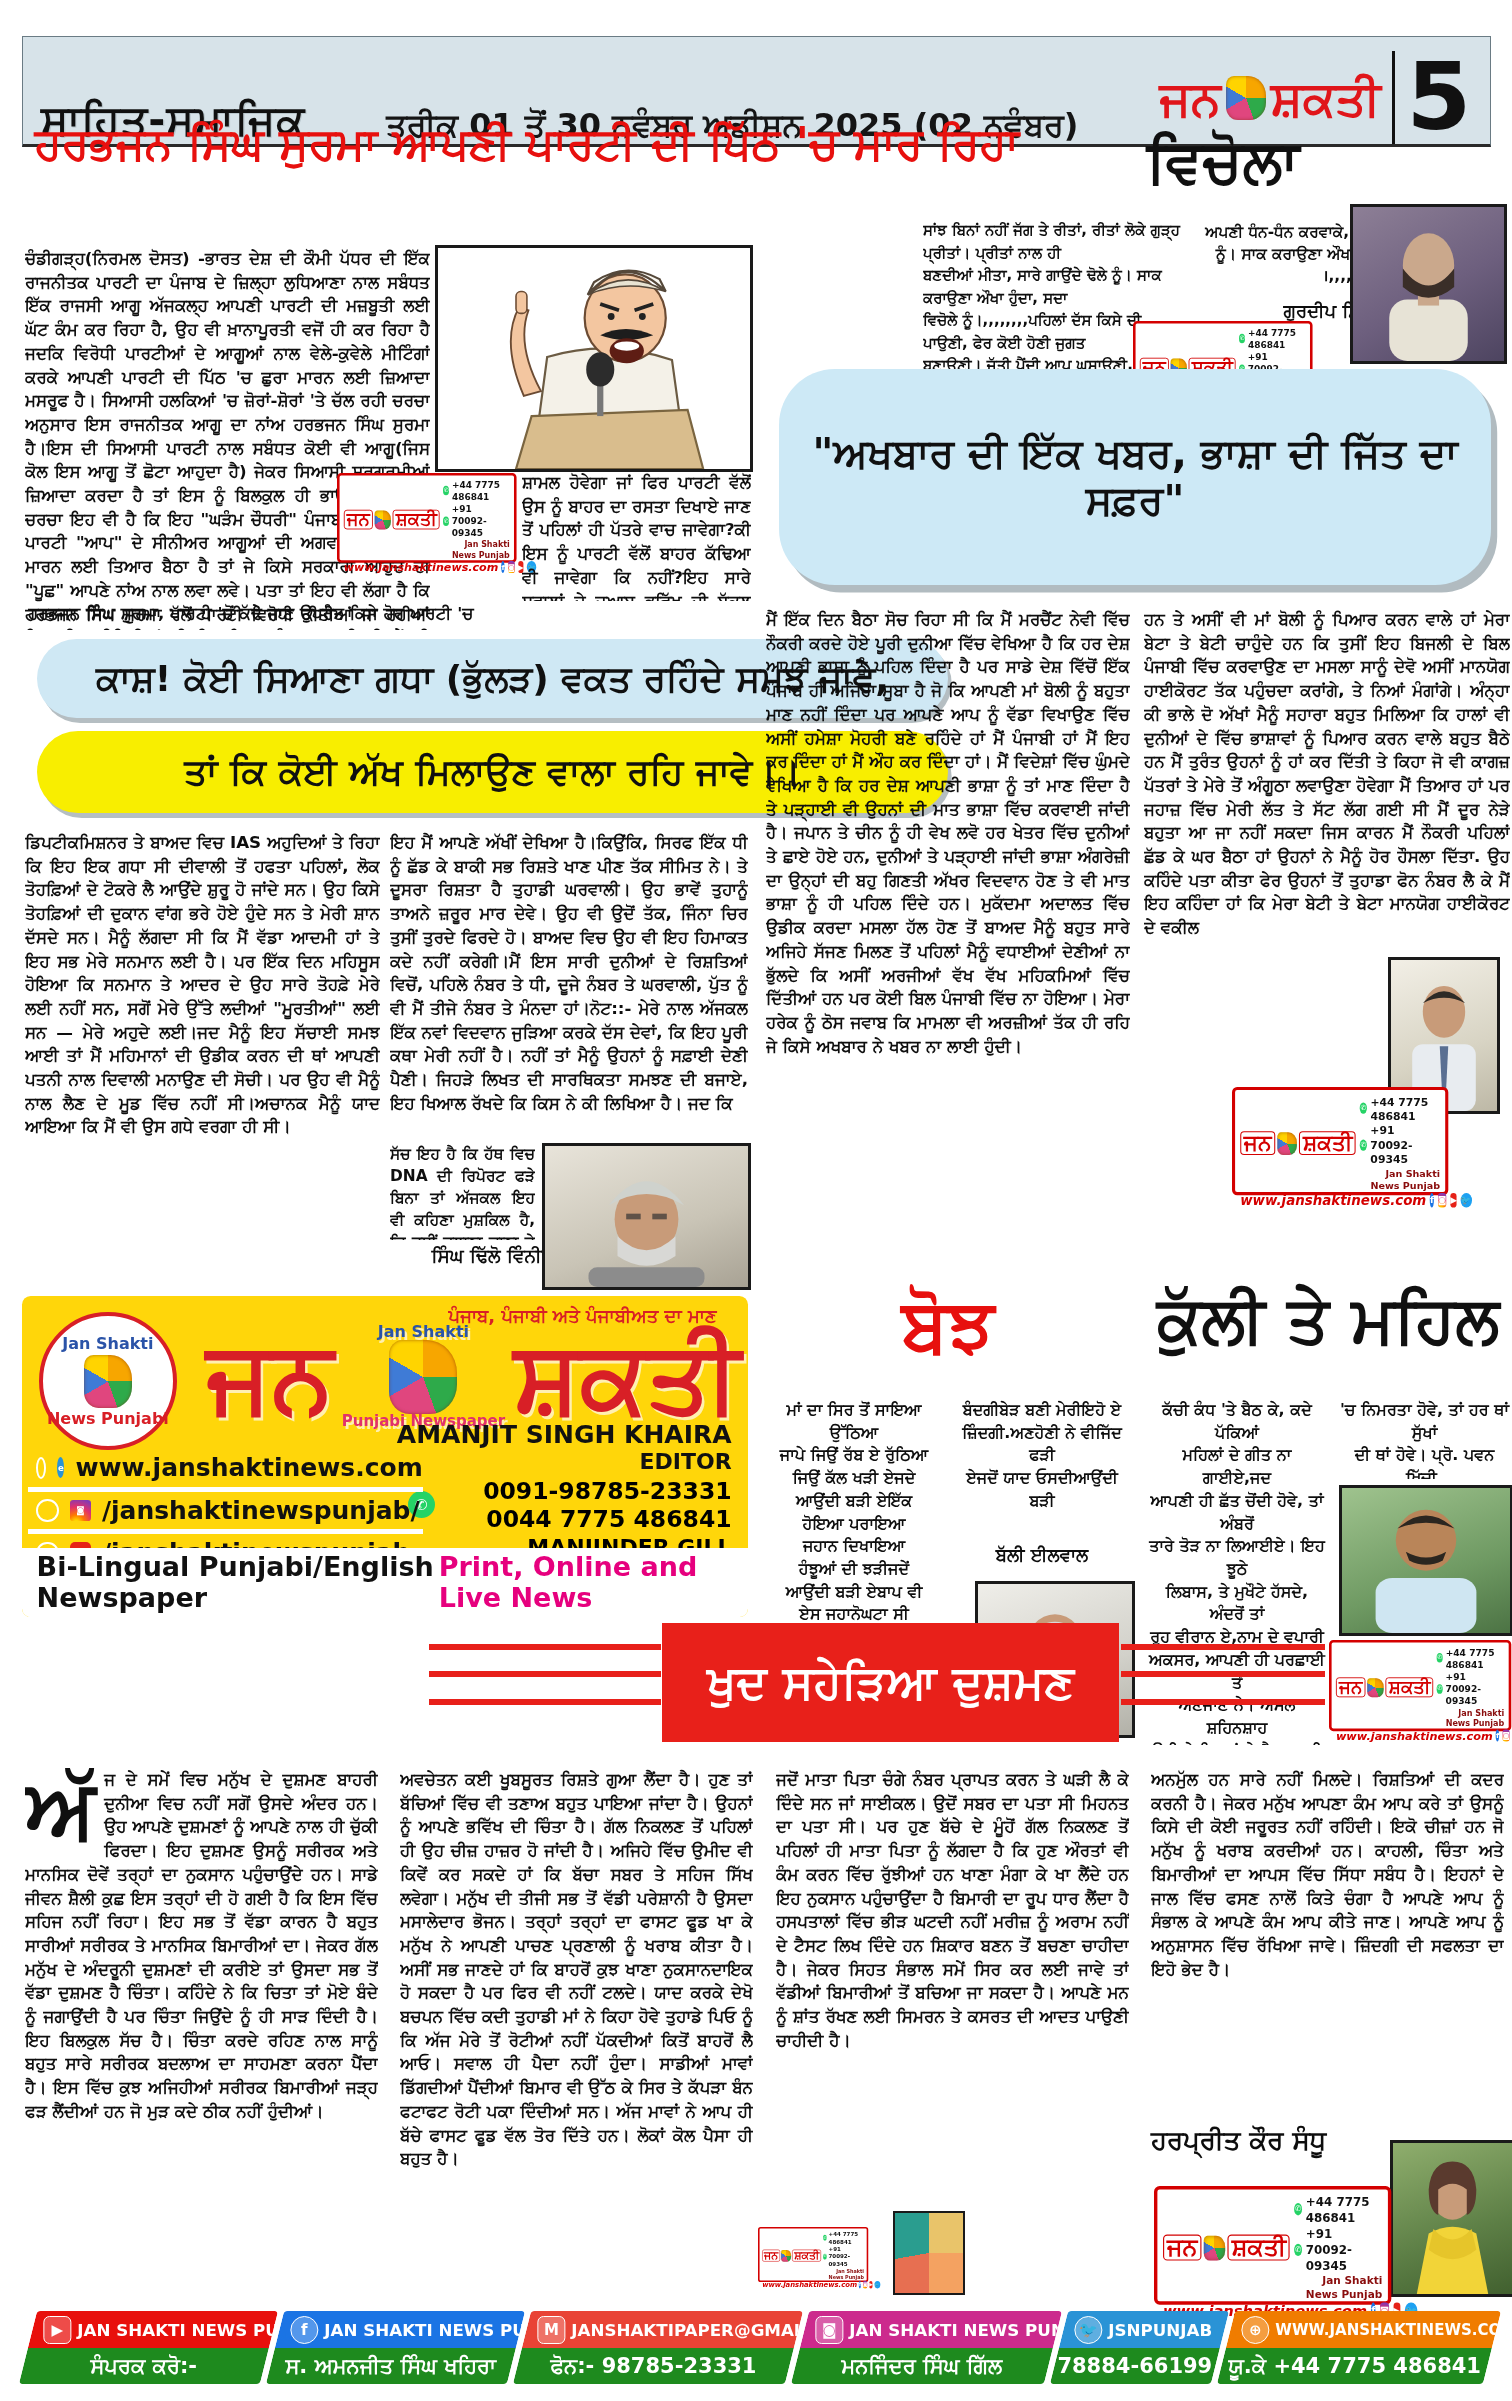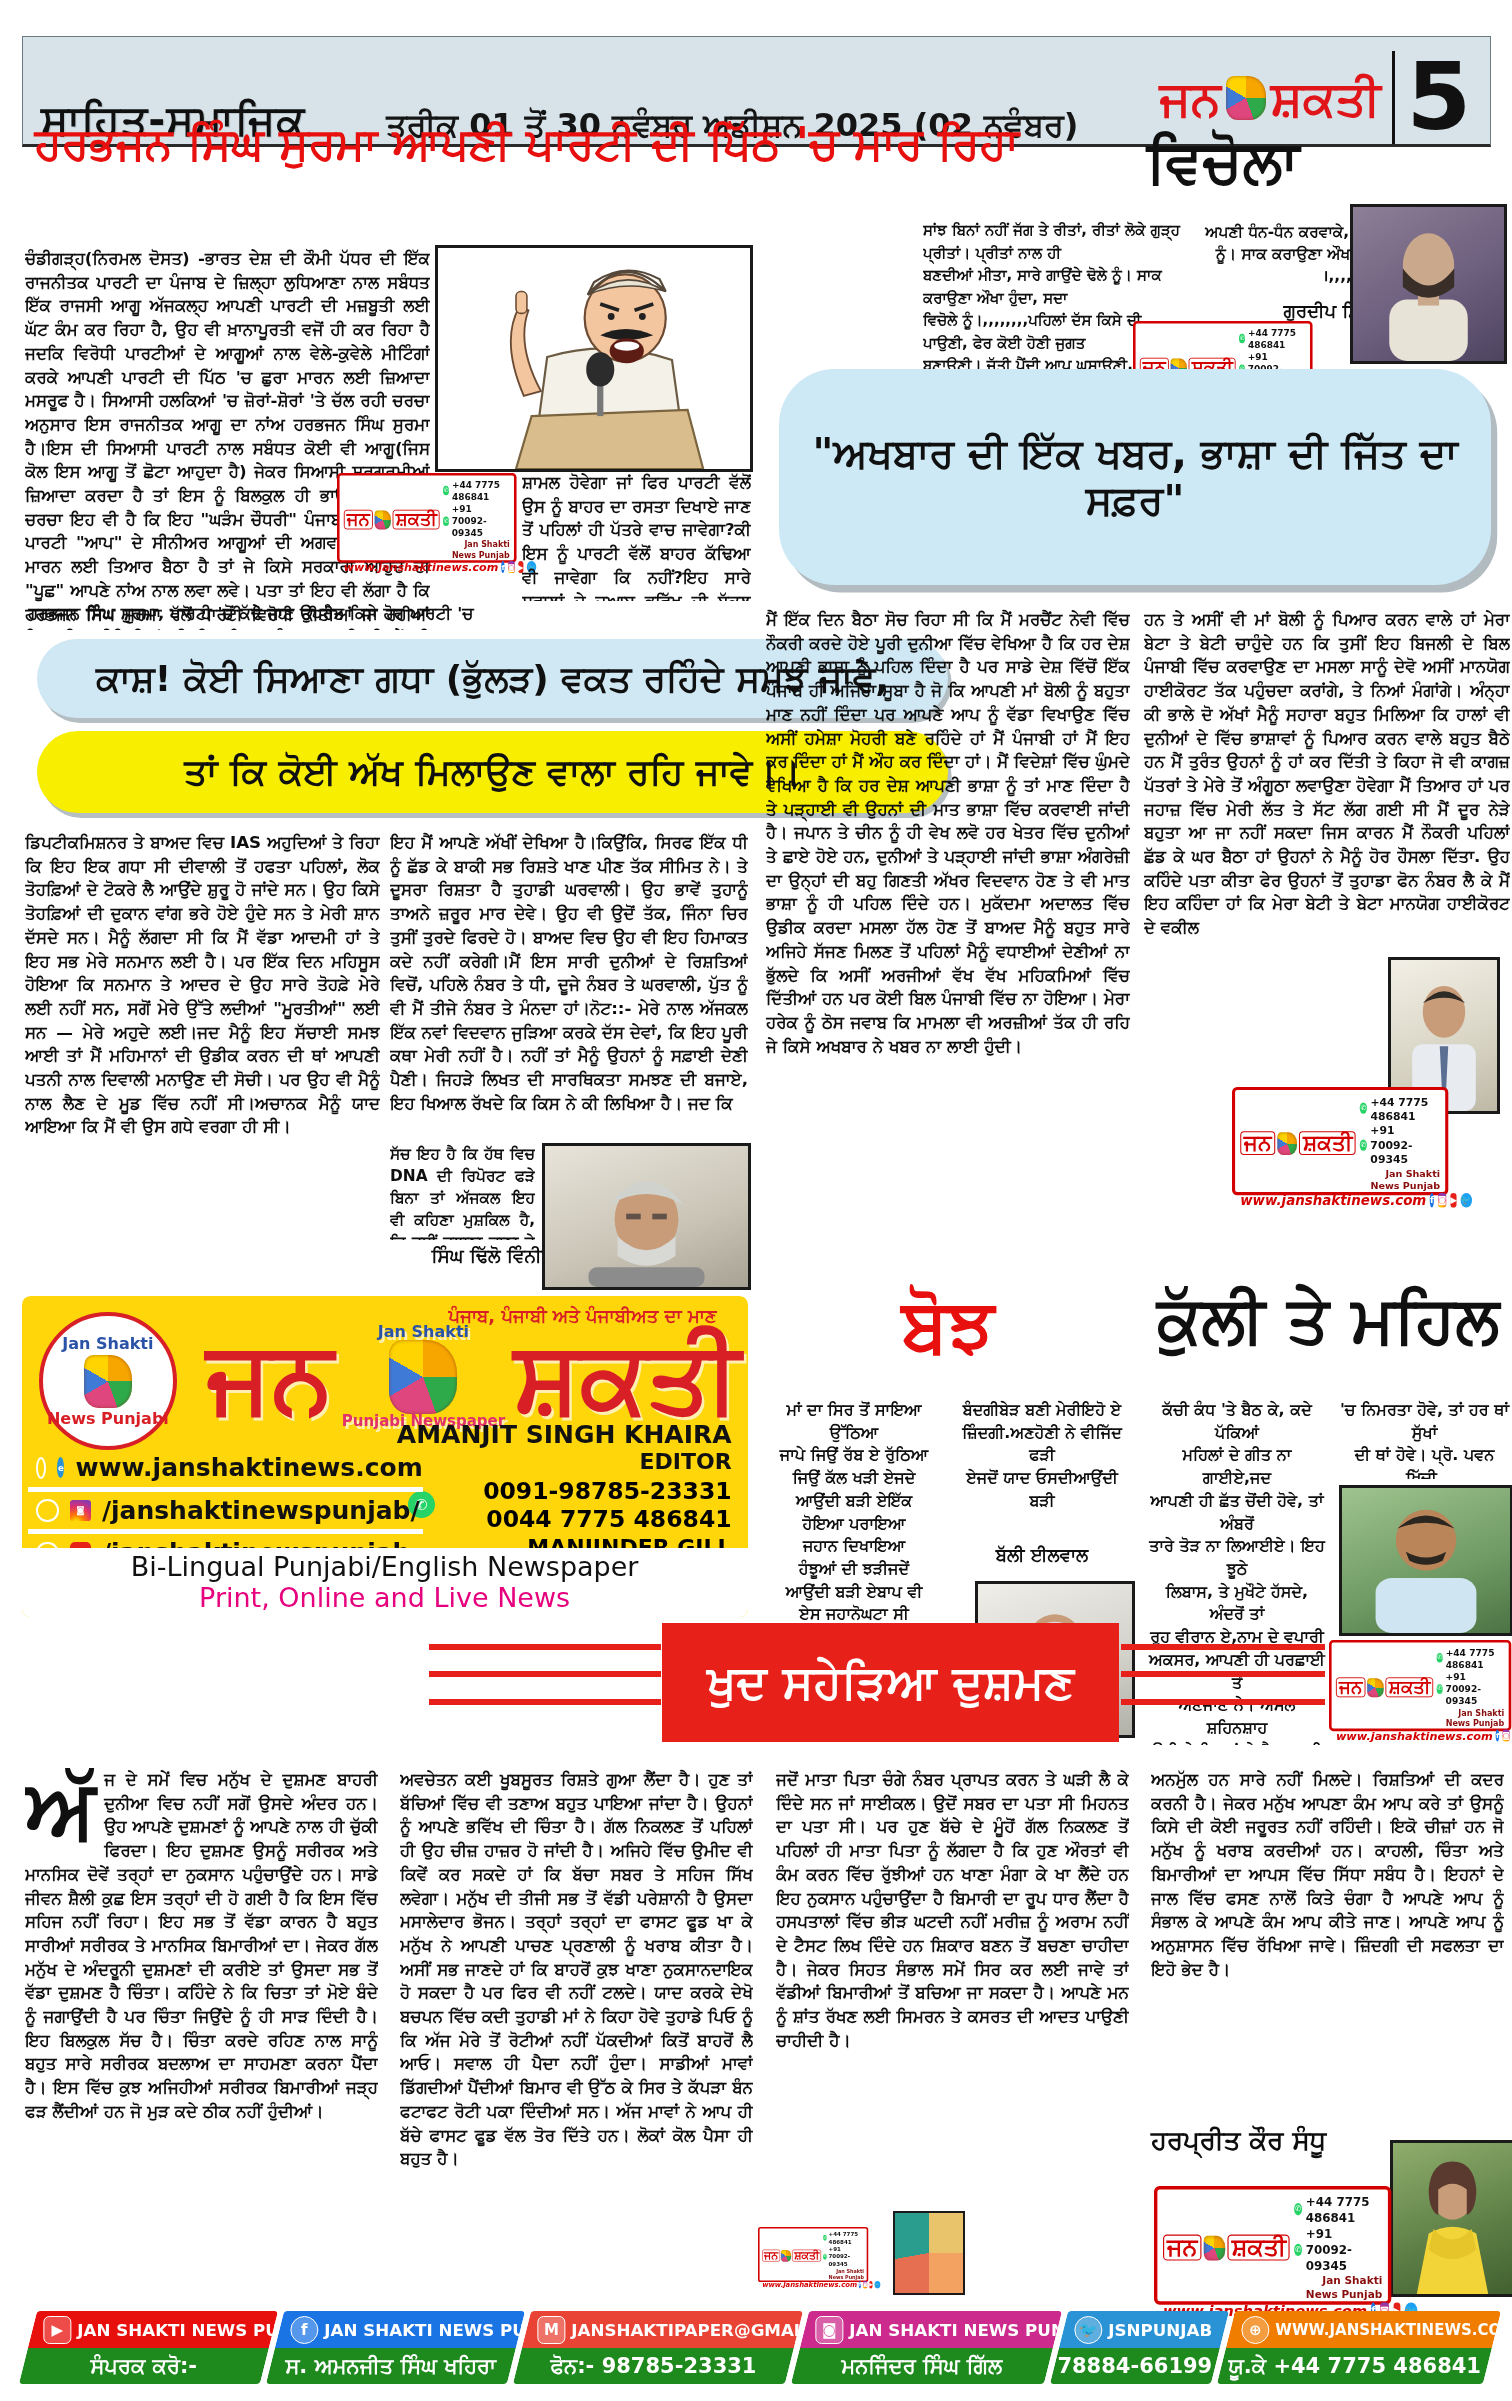--- a/index.html
+++ b/index.html
@@ -59,21 +59,21 @@
   .bline{background:#e8201a;height:5.6px;}
   
   .ybox{background:#ffd60a;border-radius:8.6px;overflow:hidden;}
   .ybig{font-size:99px;font-weight:800;color:#d81f26;line-height:1;
         text-shadow:2.5px 2.5px 0 #fff0b0;display:flex;align-items:center;gap:8.6px;}
   .ylist-row{display:flex;align-items:center;gap:11px;border-bottom:5.6px solid #fff;
              padding:4.3px 0 4.3px 8.6px;}
   .ylist-txt{font-size:25px;font-weight:800;color:#111;}
   .ydot{width:18.5px;height:18.5px;border-radius:50%;background:#ffd60a;border:2.5px solid #fff;}
   .ybottom{background:#fff;display:flex;justify-content:flex-start;align-items:center;
-           font-size:27px;font-weight:400;padding:3.7px 15px;flex-direction:column;}
+           font-size:27px;font-weight:700;padding:3.7px 15px;}
   
   .rib{transform:skewX(-14deg);overflow:hidden;border-radius:3.7px;}
   .rib-top{height:37px;display:flex;align-items:center;gap:6.2px;padding:0 11px;}
   .rib-bot{height:36px;background:#1e8a1e;display:flex;align-items:center;justify-content:center;}
   .rib-label{color:#fff;font-weight:800;font-size:16.7px;transform:skewX(14deg);white-space:nowrap;}
   .rib-sub{color:#fff;font-weight:800;font-size:21px;transform:skewX(14deg);white-space:nowrap;}
   .rib-icon{width:26px;height:26px;border-radius:6.2px;background:rgba(255,255,255,.25);border:1.9px solid #fff;
             display:flex;align-items:center;justify-content:center;color:#fff;font-size:15px;font-weight:800;
             transform:skewX(14deg);flex:none;}
   .sig{font-weight:800;color:#0d0d0d;}

